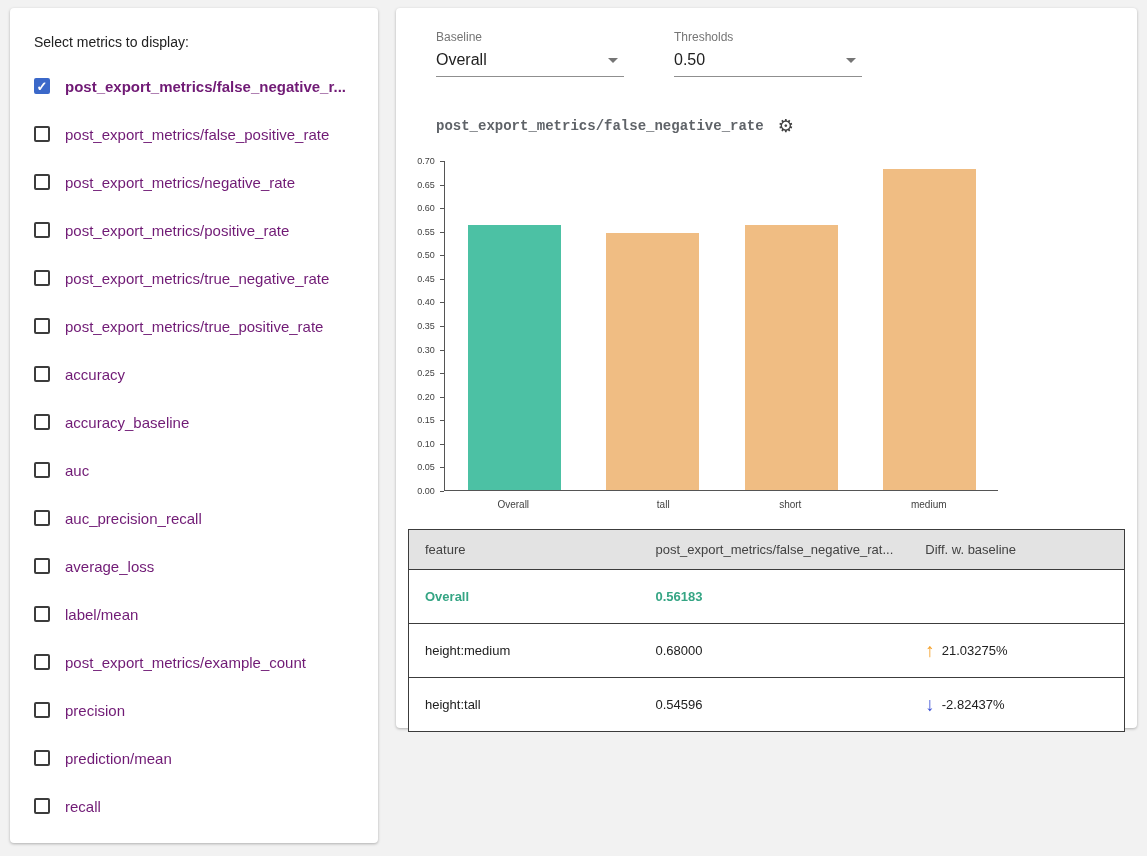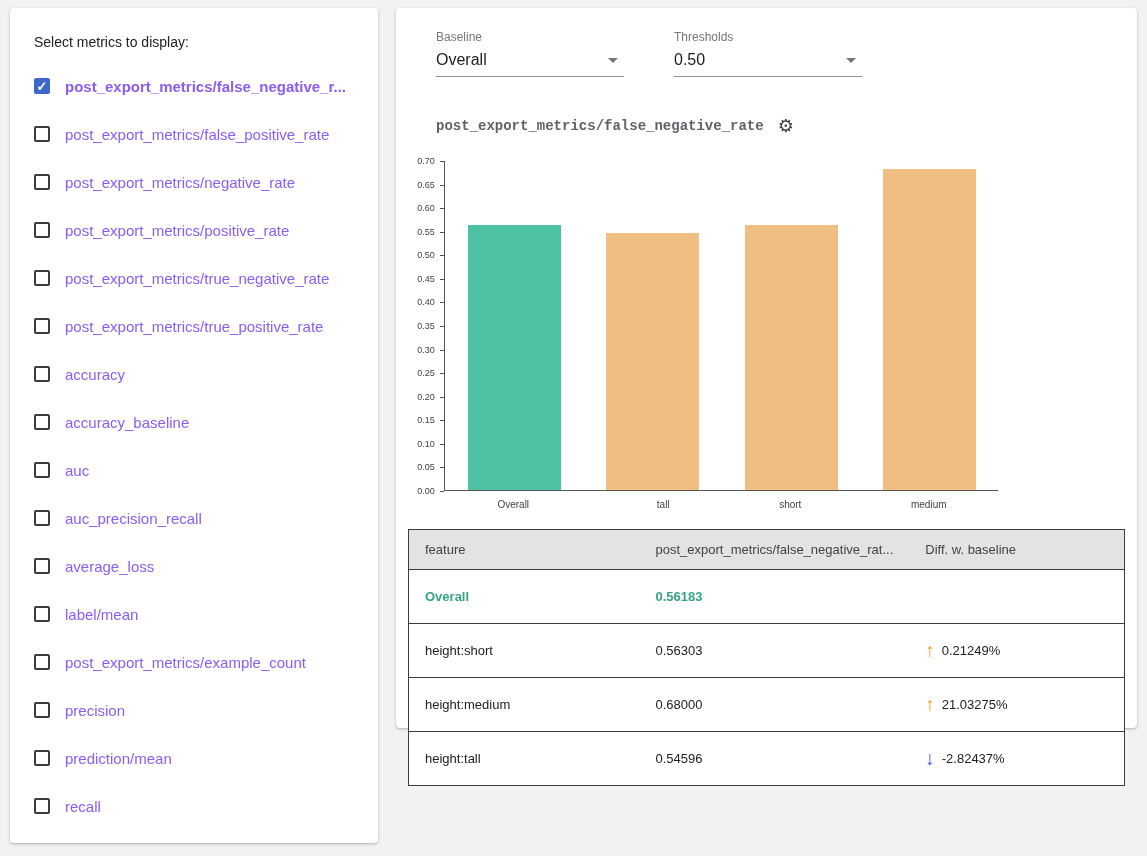--- a/index.html
+++ b/index.html
@@ -24,21 +24,21 @@
   .checkbox {
     width: 16px; height: 16px; flex: none;
     border: 2px solid #3c3c3c; border-radius: 2px;
     margin-right: 15px;
     display: flex; align-items: center; justify-content: center;
     background: #fff;
   }
   .metric-item.checked .checkbox { background: #3b68c9; border-color: #3b68c9; }
   .checkmark { display: none; color: #fff; font-size: 13px; font-weight: bold; line-height: 1; }
   .metric-item.checked .checkmark { display: block; }
-  .metric-label { font-size: 15px; color: #8b5cf6; white-space: nowrap; overflow: hidden; text-overflow: ellipsis; }
+  .metric-label { font-size: 15px; color: #701a75; white-space: nowrap; overflow: hidden; text-overflow: ellipsis; }
   .metric-item.checked .metric-label { font-weight: bold; }
 
   
   .controls { display: flex; gap: 50px; margin: 22px 0 0 40px; }
   .control-label { font-size: 12px; color: #757575; margin-bottom: 5px; }
   .select {
     width: 188px;
     border-bottom: 1px solid #8f8f8f;
     display: flex; align-items: center; justify-content: space-between;
     padding: 2px 6px 7px 0;
@@ -258,30 +258,20 @@
     <td>Overall</td>
     <td>0.56183</td>
     <td>
       <div class="diff-cell">
         <span class="arrow"></span>
         <span class="diff-value"></span>
       </div>
     </td>
   </tr>
         <tr>
-    <td>height:short</td>
-    <td>0.56303</td>
-    <td>
-      <div class="diff-cell">
-        <span class="arrow up">↑</span>
-        <span class="diff-value">0.21249%</span>
-      </div>
-    </td>
-  </tr>
-        <tr>
     <td>height:medium</td>
     <td>0.68000</td>
     <td>
       <div class="diff-cell">
         <span class="arrow up">↑</span>
         <span class="diff-value">21.03275%</span>
       </div>
     </td>
   </tr>
         <tr>

